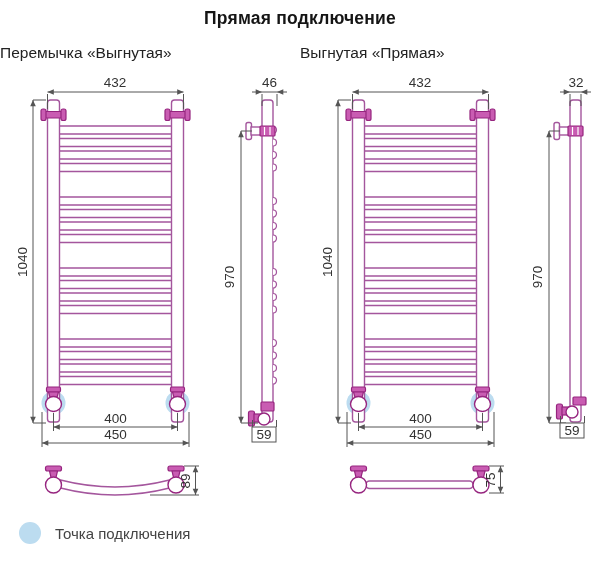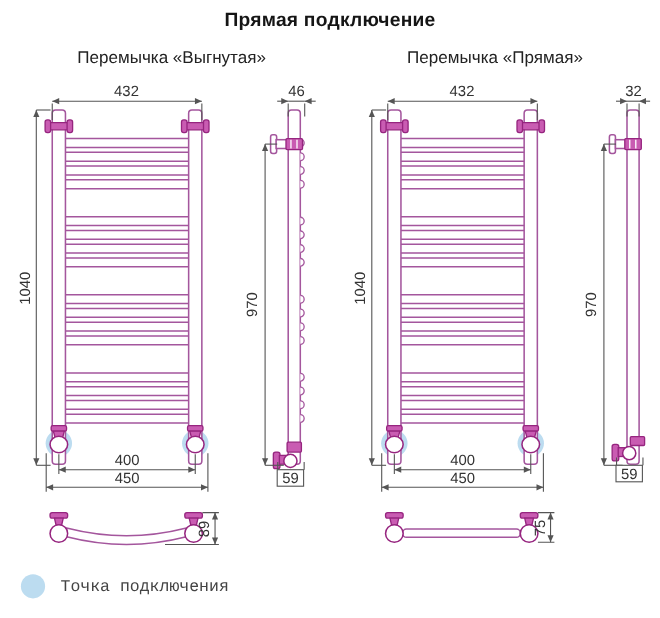--- a/index.html
+++ b/index.html
@@ -1,42 +1,42 @@
 <!DOCTYPE html>
 <html><head>
 <meta charset="utf-8">
 <style>
   html,body{margin:0;padding:0;}
   body{width:600px;height:562px;background:#fff;position:relative;overflow:hidden;
        font-family:"Liberation Sans", sans-serif;}
   .page-title{position:absolute;top:8px;left:0;width:600px;text-align:center;
       font-size:17.5px;font-weight:bold;color:#151515;letter-spacing:.2px;}
-  .subtitle{position:absolute;top:44px;font-size:15.5px;color:#222;text-align:center;}
+  .subtitle{position:absolute;top:44px;font-size:15.5px;color:#222;}
   .subtitle.left{left:0;width:312px;}
   .subtitle.right{left:300px;width:300px;}
   svg{position:absolute;left:0;top:0;}
   .tube{fill:#fff;stroke:#a4569d;stroke-width:1.4;}
   .bump{fill:#fff;stroke:#a4569d;stroke-width:1.2;}
   .mag{fill:#c95cb2;stroke:#96257f;stroke-width:1.2;}
   .ball{fill:#fff;stroke:#96257f;stroke-width:1.4;}
   .halo{fill:#bcdcf0;stroke:none;}
   .dim{stroke:#555;stroke-width:1;fill:none;}
   .dimtext{font:13.5px "Liberation Sans", sans-serif;fill:#333;}
   .box{fill:#fff;stroke:#555;stroke-width:1;}
   .collar-div{stroke:#fff;stroke-width:1.2;}
   .legend-dot{position:absolute;left:19px;top:522px;width:22px;height:22px;border-radius:50%;
       background:#bcdcf0;}
-  .legend-label{position:absolute;left:55px;top:525px;font-size:15px;color:#444;font-family:Liberation Mono, monospace;}
+  .legend-label{position:absolute;left:55px;top:525px;font-size:15px;color:#444;}
 </style>
 </head>
 <body>
 
 <div class="page-title">Прямая подключение</div>
 <div class="subtitle left">Перемычка «Выгнутая»</div>
-<div class="subtitle right">Перемычка «Прямая»</div>
+<div class="subtitle right">Выгнутая «Прямая»</div>
 
 <svg width="600" height="562" viewBox="0 0 600 562">
   <defs>
     <marker id="arr" viewBox="0 0 10 10" refX="9" refY="5" markerWidth="9" markerHeight="7" orient="auto-start-reverse">
       <path d="M0,1 L9,5 L0,9 Z" fill="#555"></path>
     </marker>
 
     <g id="gFront">
       <circle class="halo" cx="53.5" cy="403" r="12"></circle>
       <circle class="halo" cx="177.5" cy="403" r="12"></circle>

